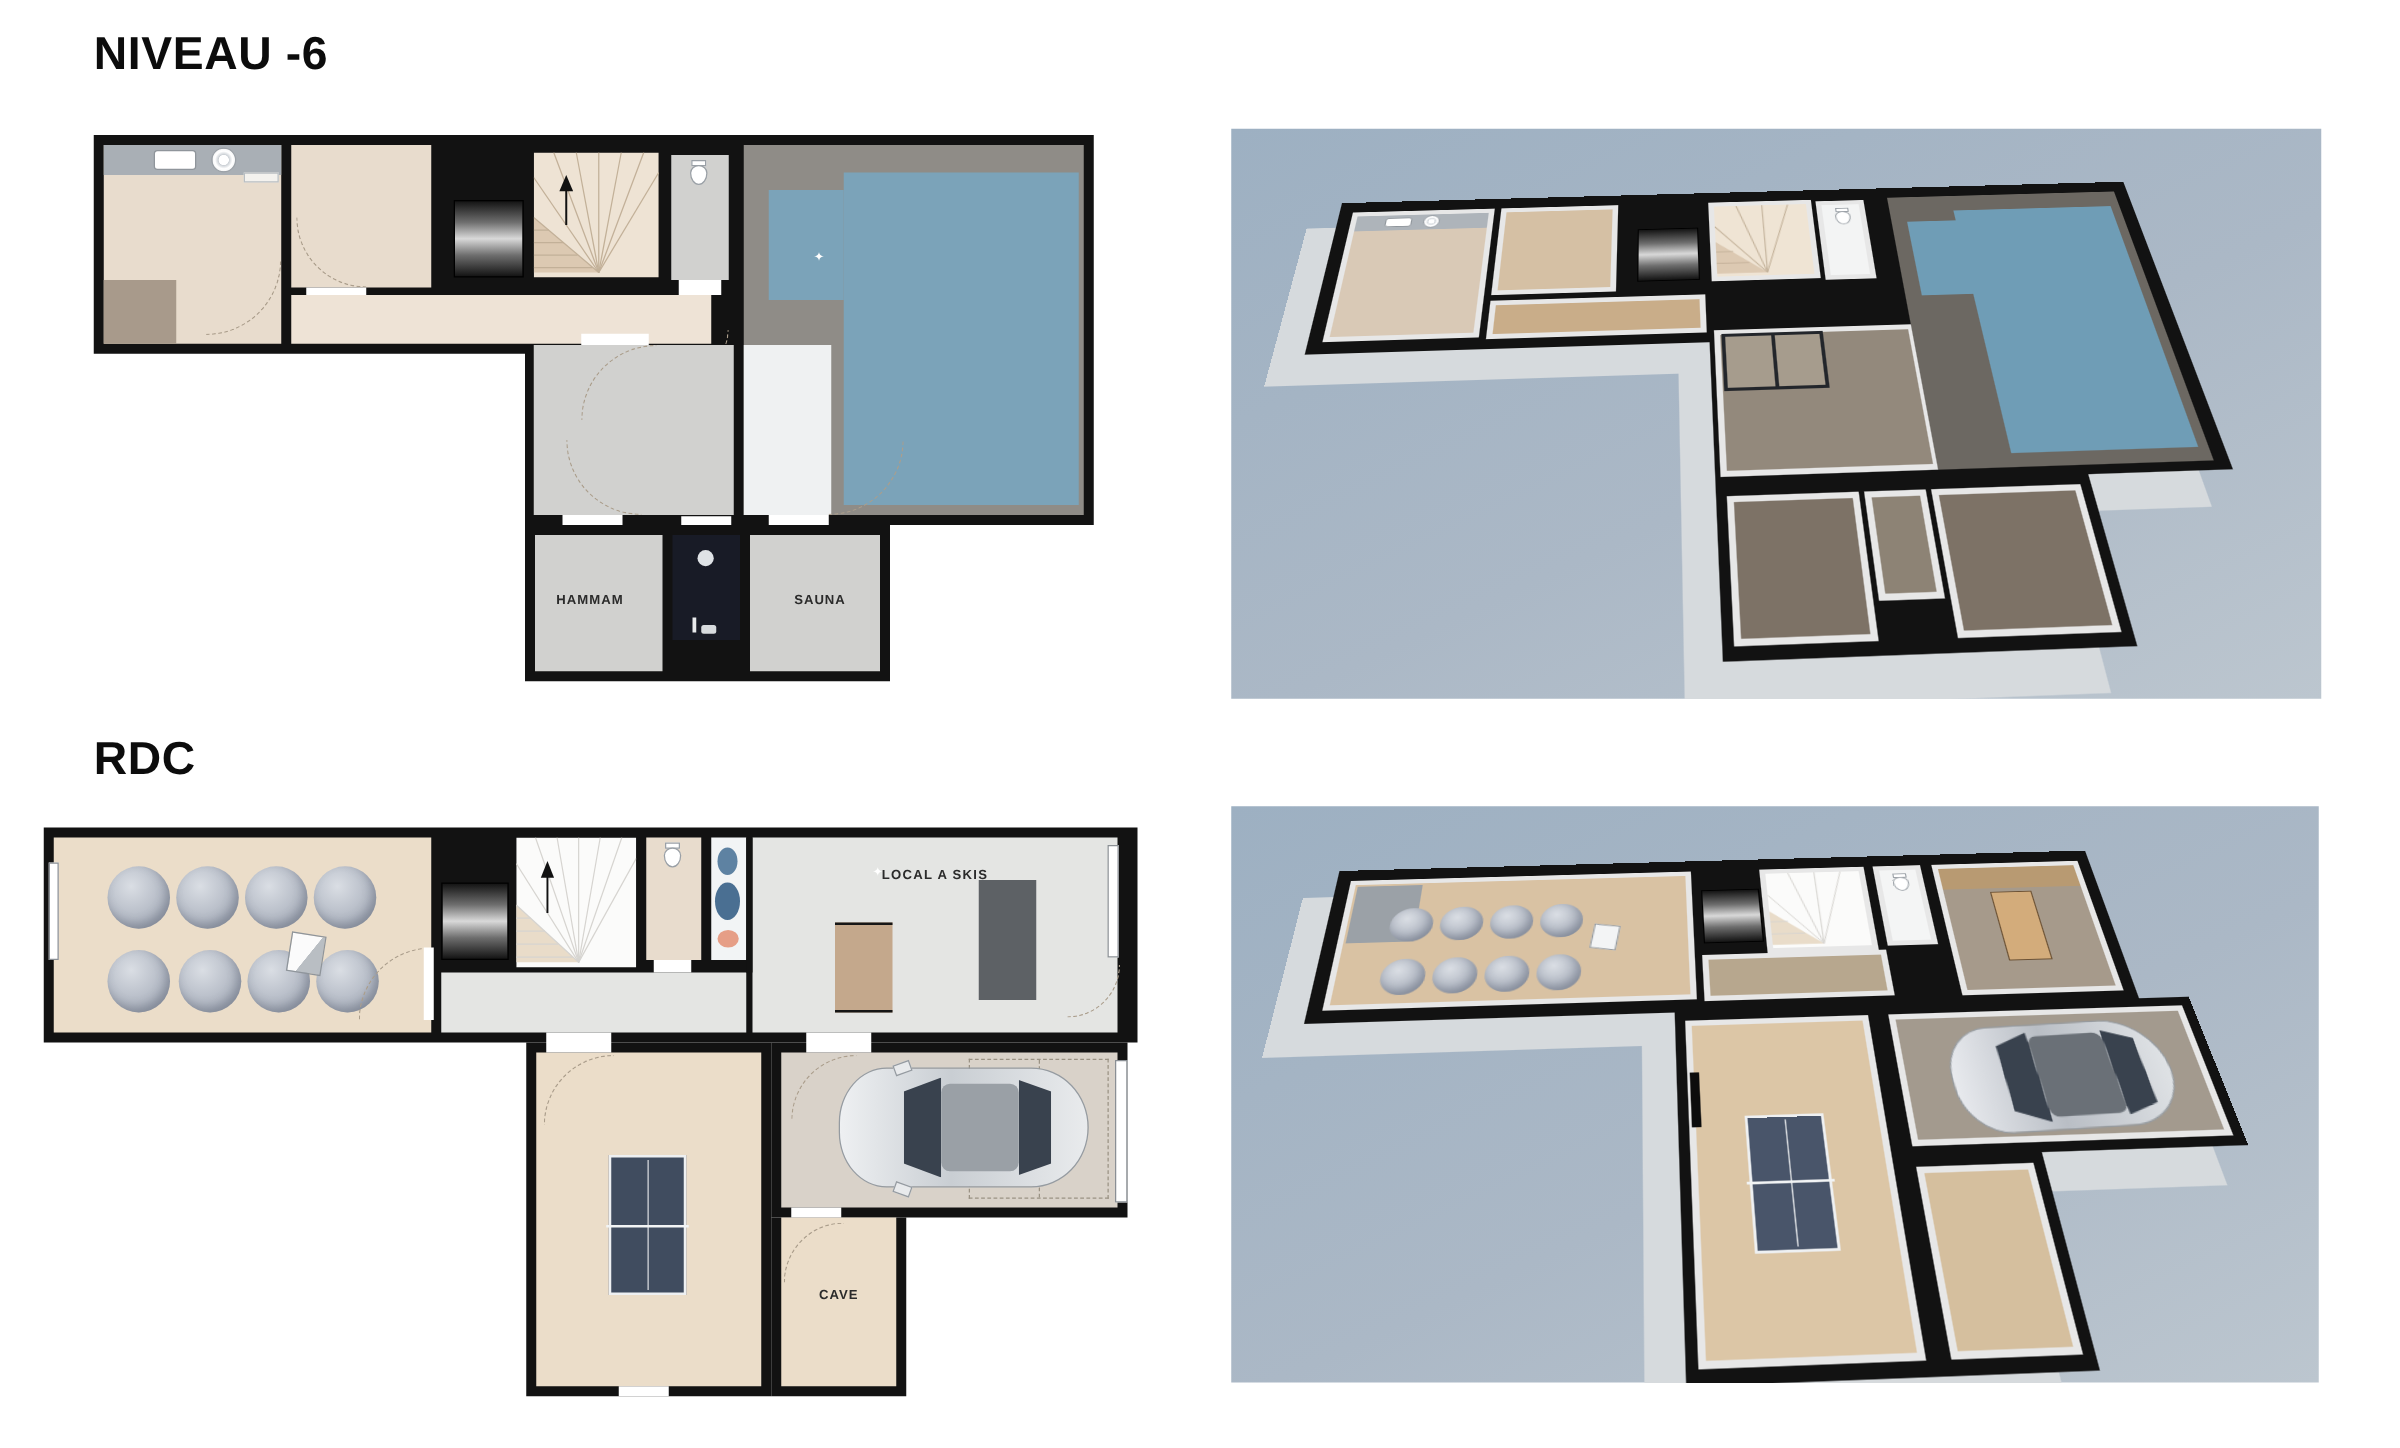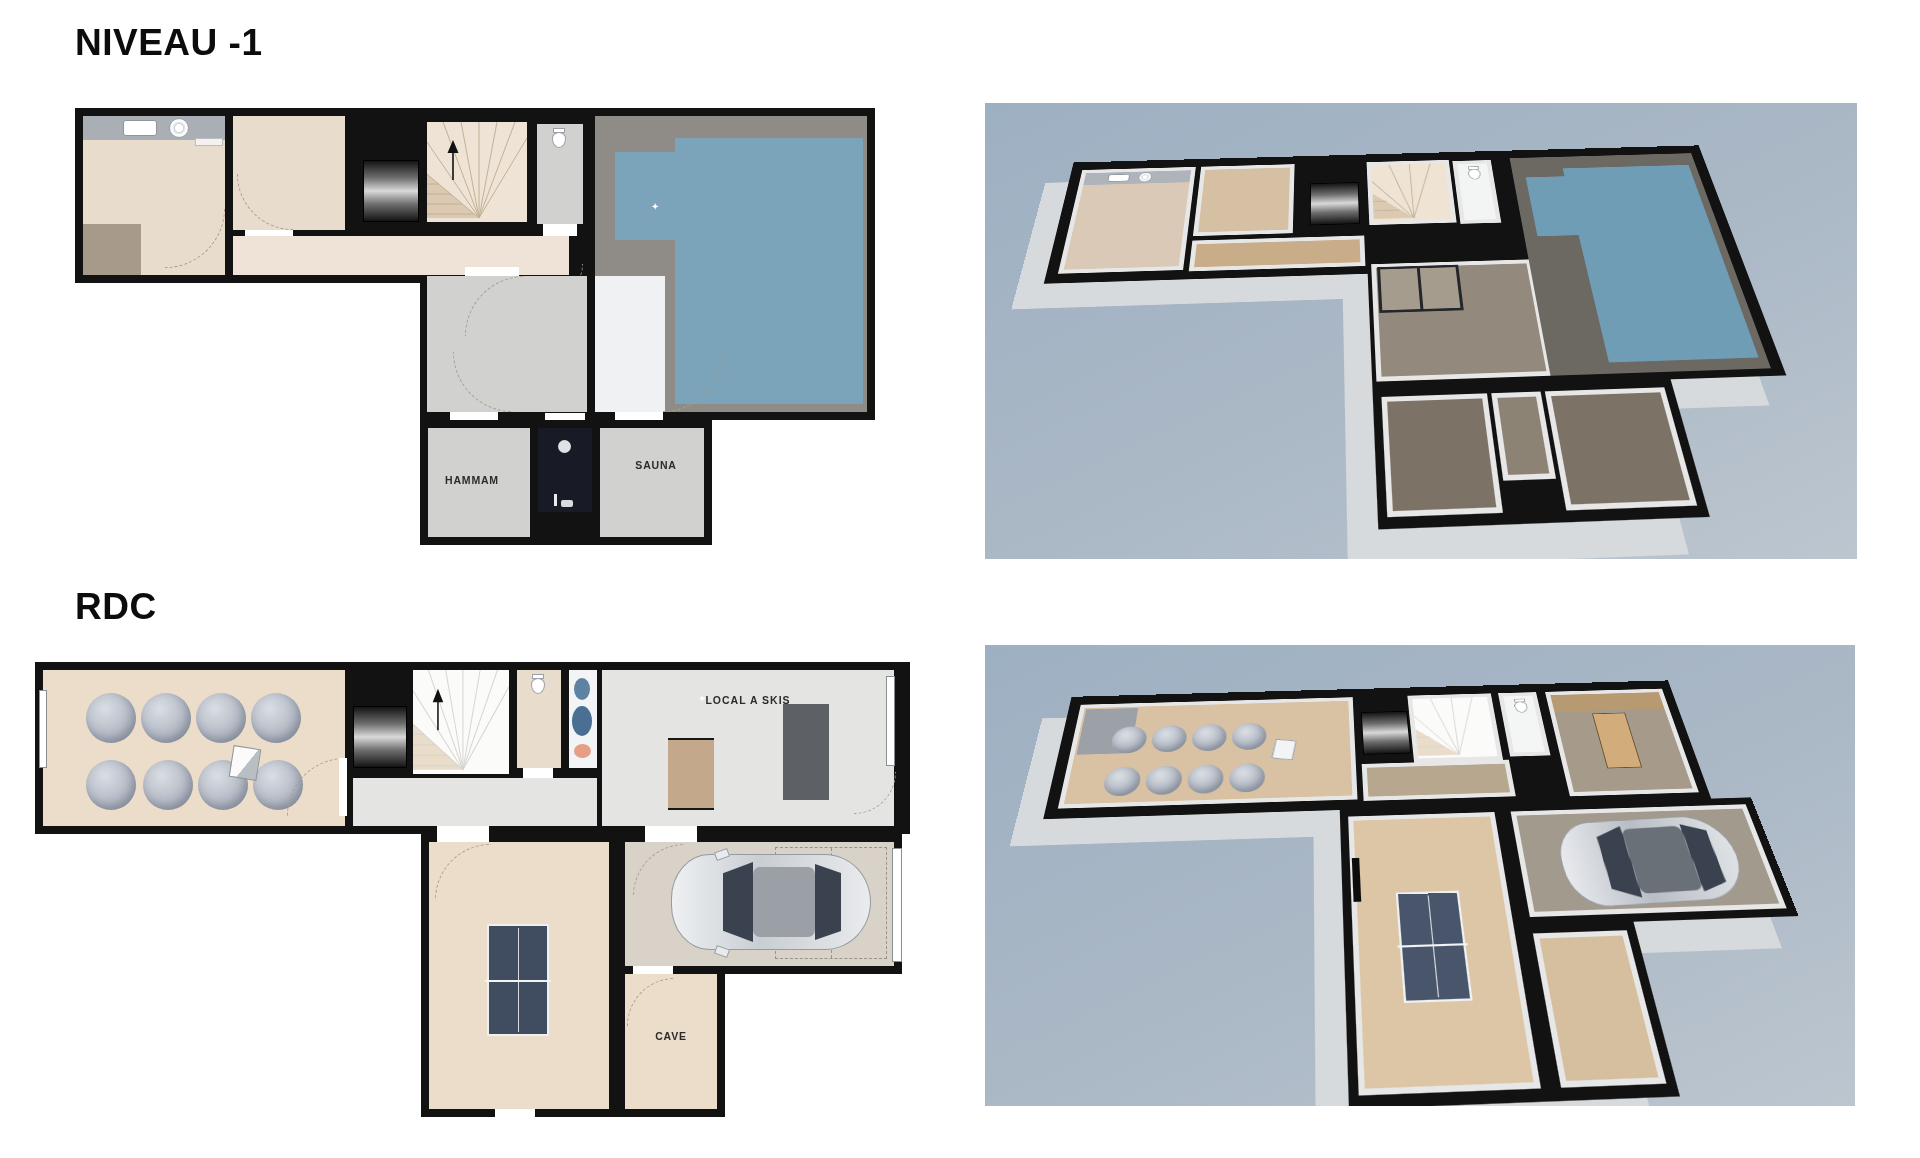--- a/index.html
+++ b/index.html
@@ -39,21 +39,21 @@
   .car .body{position:absolute;inset:0;background:linear-gradient(90deg,#eef0f2,#c9ced3 45%,#e9ebed);border:1px solid #959ba1;border-radius:40px 48px 48px 40px/46px 50px 50px 46px}
   .car .wshield{position:absolute;background:#39424e;clip-path:polygon(0 14%,100% 0,100% 100%,0 86%)}
   .car .roof{position:absolute;background:#9aa0a6;border-radius:7px}
   .car .rglass{position:absolute;background:#39424e;clip-path:polygon(0 0,100% 12%,100% 88%,0 100%)}
 </style>
 </head>
 <body>
 
 <main>
 
-  <h1 class="ttl" style="left:75px;top:22px;margin:0">NIVEAU -1</h1>
+  <h1 class="ttl" style="left:75px;top:22px;margin:0">NIVEAU -6</h1>
 
   <section class="plan" style="left:75px;top:108px;width:800px;height:440px">
 
     <div class="blk" style="left:0;top:0;width:490px;height:175px"></div>
     <div class="blk" style="left:345px;top:0;width:455px;height:312px"></div>
     <div class="blk" style="left:345px;top:312px;width:292px;height:125px"></div>
 
     <div class="room" style="left:8px;top:8px;width:142px;height:159px;background:var(--c-beige)">
       <div class="abs" style="left:0;top:0;width:142px;height:24px;background:var(--c-counter)"></div>
       <div class="sink" style="left:40px;top:4px;width:34px;height:16px"></div>
@@ -117,21 +117,21 @@
     <div class="arc" style="left:528px;top:184px;width:120px;height:120px;clip-path:inset(50% 0 0 50%)"></div>
 
     <div class="room tile-grid" style="left:353px;top:320px;width:102px;height:109px;background:var(--c-greytile)"></div>
     <div class="lbl" style="left:353px;top:366px;width:88px">HAMMAM</div>
     <div class="room" style="left:463px;top:320px;width:54px;height:84px;background:var(--c-dark_shower)">
       <div class="abs" style="left:20px;top:12px;width:13px;height:13px;border-radius:50%;background:#dfe3e6"></div>
       <div class="abs" style="left:16px;top:66px;width:3px;height:12px;background:#e8eaec"></div>
       <div class="abs" style="left:23px;top:72px;width:12px;height:7px;background:#d7dbde;border-radius:2px"></div>
     </div>
     <div class="room tile-grid" style="left:525px;top:320px;width:104px;height:109px;background:var(--c-greytile)"></div>
-    <div class="lbl" style="left:525px;top:351px;width:112px">SAUNA</div>
+    <div class="lbl" style="left:525px;top:366px;width:112px">SAUNA</div>
     <div class="gap" style="left:375px;top:304px;width:48px;height:8px"></div>
     <div class="gap" style="left:470px;top:305px;width:40px;height:7px"></div>
     <div class="gap" style="left:540px;top:304px;width:48px;height:8px"></div>
   </section>
 
   <section class="iso-panel" style="left:985px;top:103px;width:872px;height:456px">
     <div class="iso-scene" style="left:56px;top:-10px;width:760px;height:470px;transform:perspective(1500px) rotateX(52deg) rotateZ(-3deg) scale(1.02,1.42)">
 
       <div class="sk" style="left:-26px;top:30px;width:470px;height:168px"></div>
       <div class="sk" style="left:304px;top:30px;width:390px;height:300px"></div>

